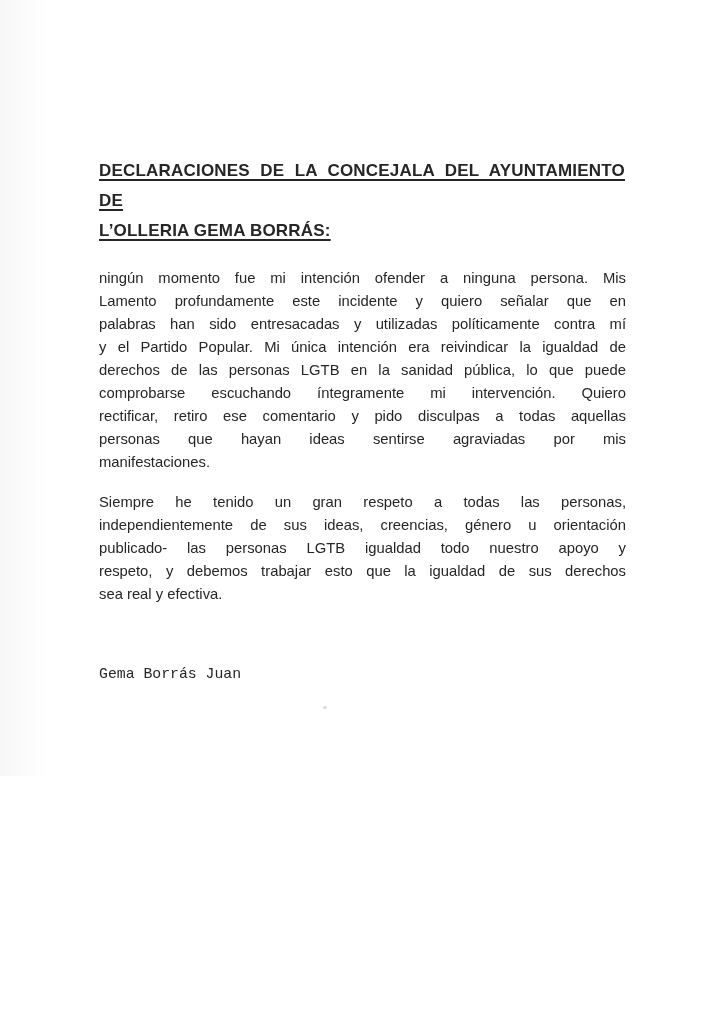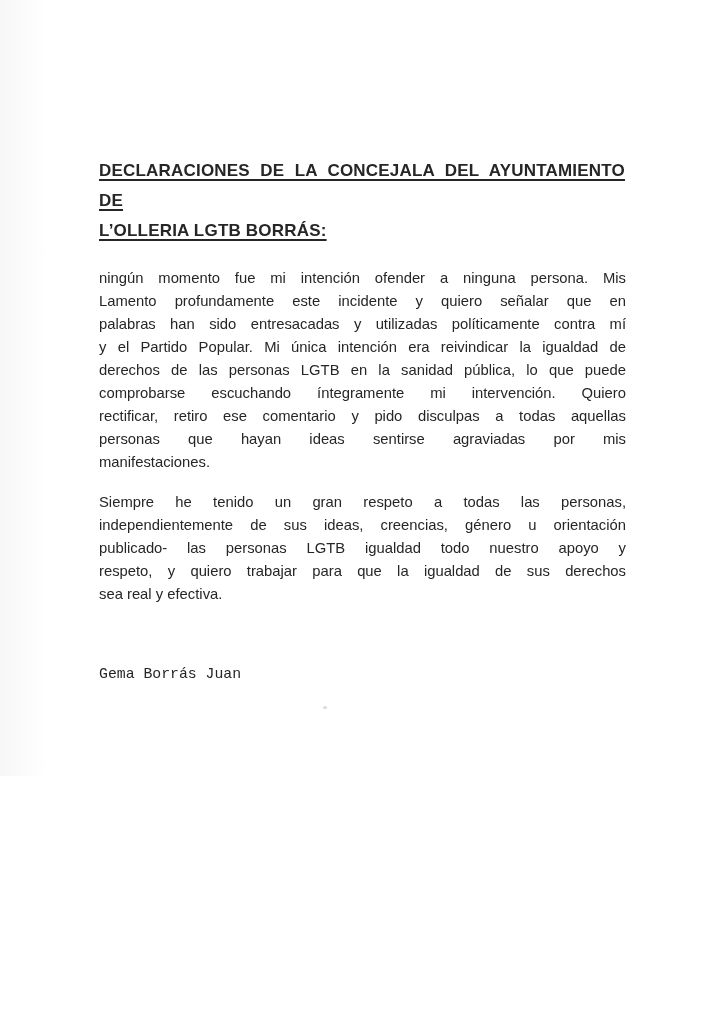--- a/index.html
+++ b/index.html
@@ -78,41 +78,41 @@
   .speck-2 { left: 82px;  top: 921px; width: 3px; height: 3px; opacity: 0.35; }
 </style>
 </head>
 <body>
 
 <div class="page" style="color: rgb(38, 38, 38);">
 
   <div class="title-block">
     <div class="title-line-1">DECLARACIONES DE LA CONCEJALA DEL AYUNTAMIENTO DE</div>
     <div class="title-line-2">
-      <span class="u">L’OLLERIA LGTB BORRÁS:</span>
+      <span class="u">L’OLLERIA GEMA BORRÁS:</span>
     </div>
   </div>
 
   <div class="body-block" id="paragraphs">
       <div class="paragraph">
         <div class="line">ningún momento fue mi intención ofender a ninguna persona. Mis</div>
         <div class="line">Lamento profundamente este incidente y quiero señalar que en</div>
         <div class="line">palabras han sido entresacadas y utilizadas políticamente contra mí</div>
         <div class="line">y el Partido Popular. Mi única intención era reivindicar la igualdad de</div>
         <div class="line">derechos de las personas LGTB en la sanidad pública, lo que puede</div>
         <div class="line">comprobarse escuchando íntegramente mi intervención. Quiero</div>
         <div class="line">rectificar, retiro ese comentario y pido disculpas a todas aquellas</div>
         <div class="line">personas que hayan ideas sentirse agraviadas por mis</div>
         <div class="line last">manifestaciones.</div>
       </div>
       <div class="paragraph">
         <div class="line">Siempre he tenido un gran respeto a todas las personas,</div>
         <div class="line">independientemente de sus ideas, creencias, género u orientación</div>
         <div class="line">publicado- las personas LGTB igualdad todo nuestro apoyo y</div>
-        <div class="line">respeto, y quiero trabajar para que la igualdad de sus derechos</div>
+        <div class="line">respeto, y debemos trabajar esto que la igualdad de sus derechos</div>
         <div class="line last">sea real y efectiva.</div>
       </div>
     </div>
 
   <div class="signature-block">Gema Borrás Juan</div>
 
   <div class="speck speck-1"></div>
   <div class="speck speck-2"></div>
 
 </div>

